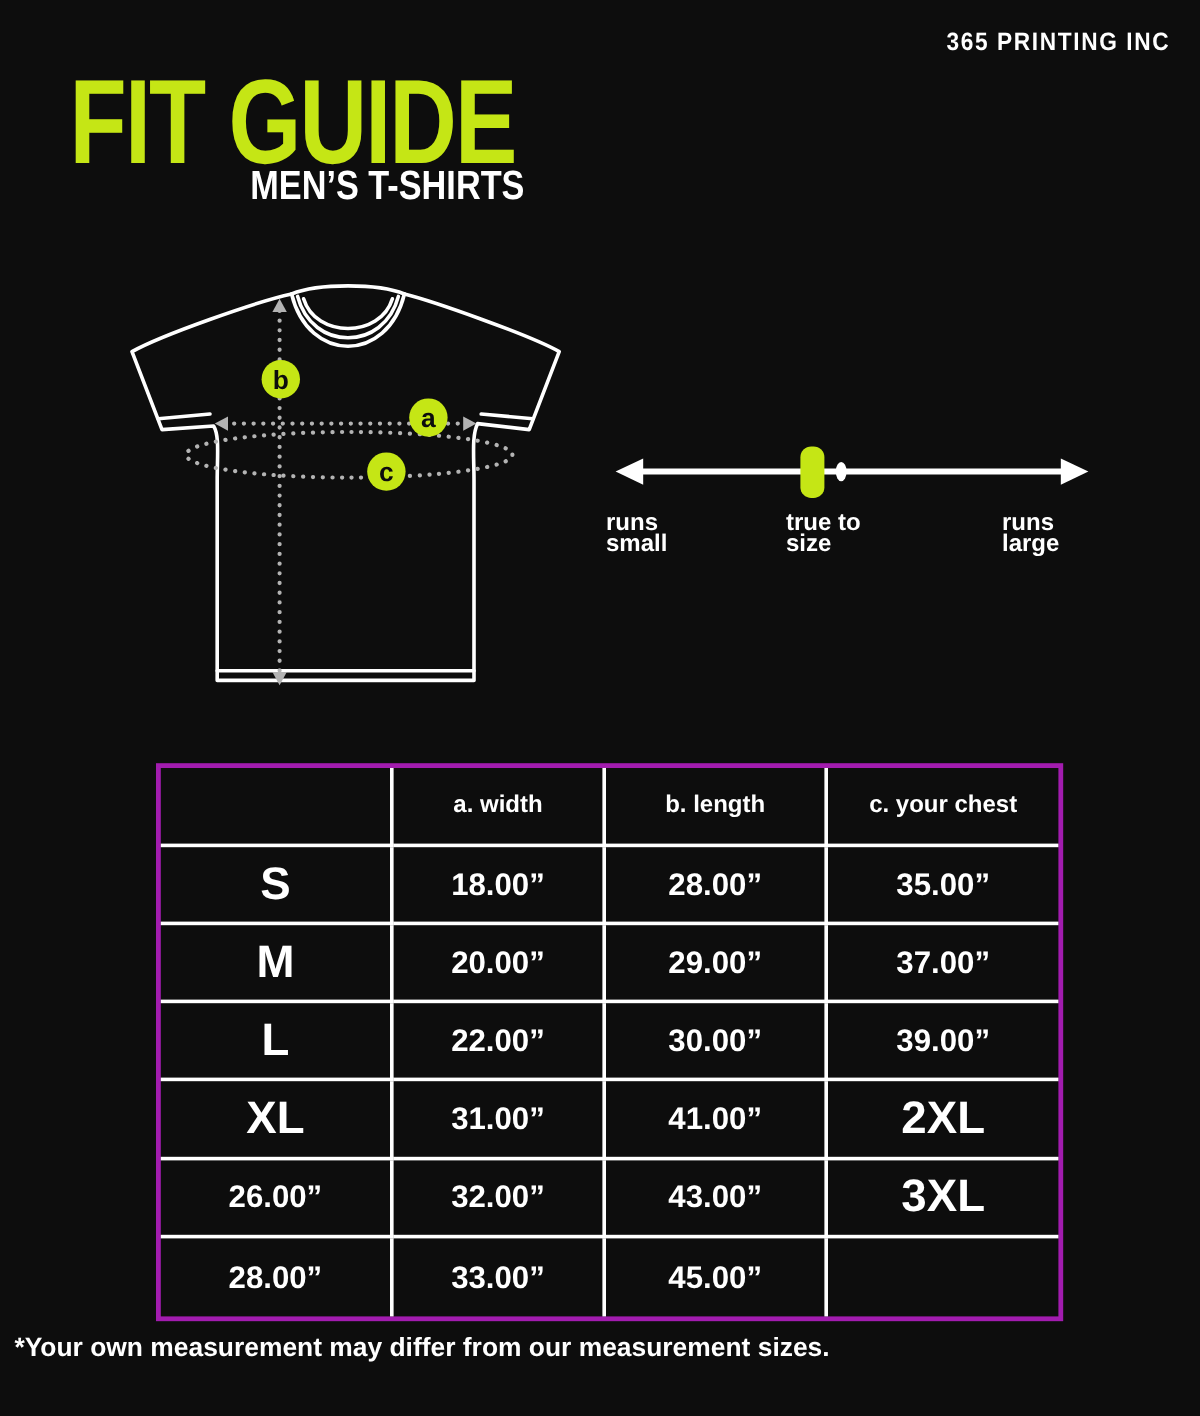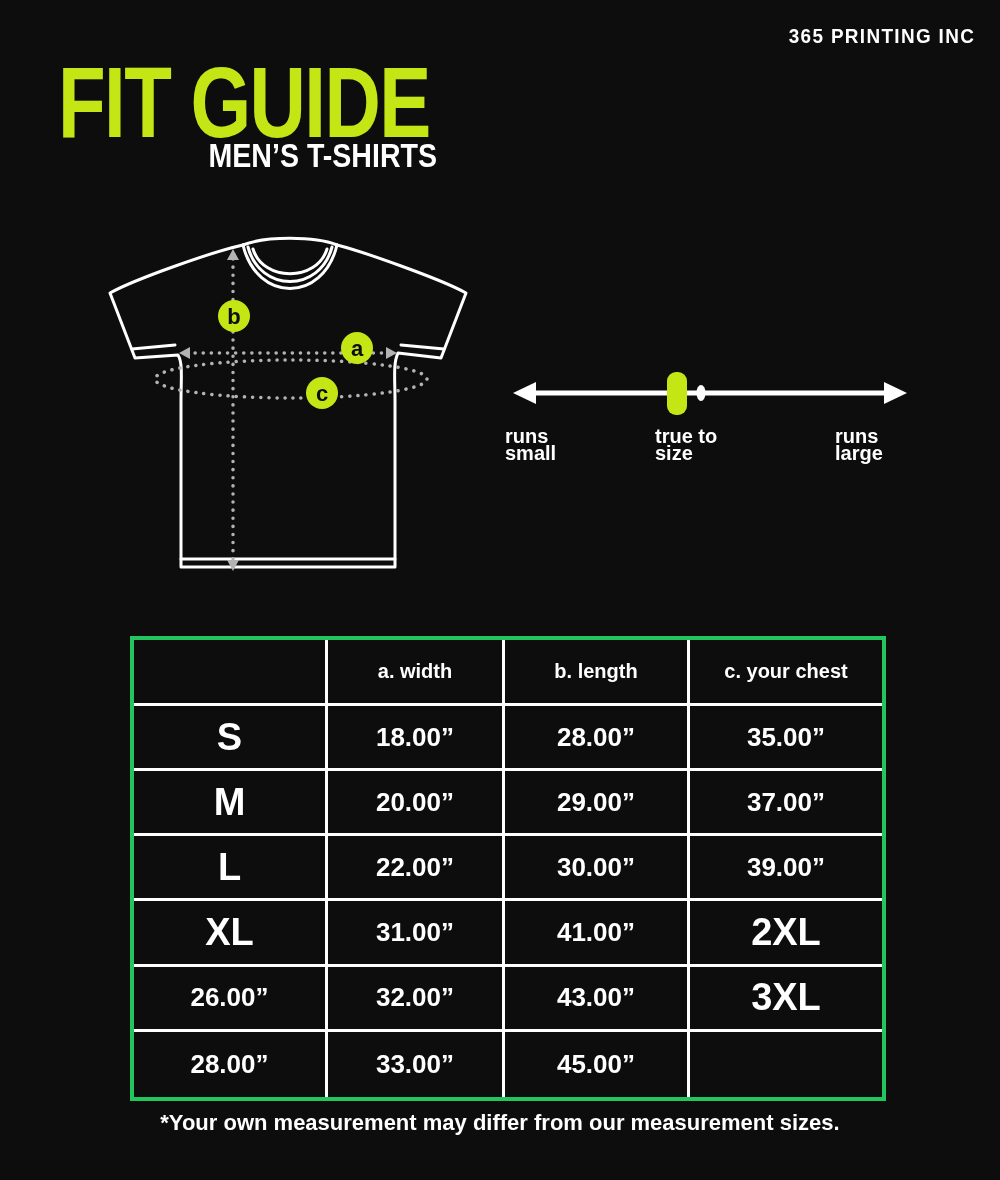--- a/index.html
+++ b/index.html
@@ -24,36 +24,36 @@
     transform:scaleX(0.84);transform-origin:right top;line-height:1;
   }
   .diagram{left:95px;top:235px;width:380px;height:350px;}
   .scale{left:505px;top:340px;width:410px;height:140px;}
   .scale-label{position:absolute;top:88px;font-size:20px;line-height:17px;text-align:left;color:#fff;}
   .sl-left{left:0px;width:80px;}
   .sl-center{left:150px;width:110px;}
   .sl-right{left:330px;width:90px;}
   .size-table{
     left:130px;top:636px;width:756px;height:465px;box-sizing:border-box;
-    border:4px solid #22c55e;background:#0d0d0d;
+    border:4px solid #a21caf;background:#0d0d0d;
     display:grid;
     grid-template-columns:194px 177px 185px 1fr;
     grid-template-rows:66px repeat(6,1fr);
   }
   .c{
     border-right:3px solid #ffffff;border-bottom:3px solid #ffffff;
     display:flex;align-items:center;justify-content:center;
     color:#fff;
   }
   .c:nth-child(4n){border-right:none;text-align:right;}
   .c:nth-child(n+25){border-bottom:none;}
   .th{font-size:20px;}
   .sz{font-size:38px;}
   .v{font-size:26px;}
-  .footnote{left:0;right:0;top:1110px;text-align:center;font-size:22px;color:#fff;}
+  .footnote{left:0;right:0;top:1110px;font-size:22px;color:#fff;padding-left:12px;}
   svg{display:block;}
 </style>
 </head>
 <body>
 
 <div class="abs brand">365 PRINTING INC</div>
 <div class="abs title">FIT GUIDE</div>
 <div class="abs subtitle">MEN’S T-SHIRTS</div>
 
 <div class="abs diagram">

